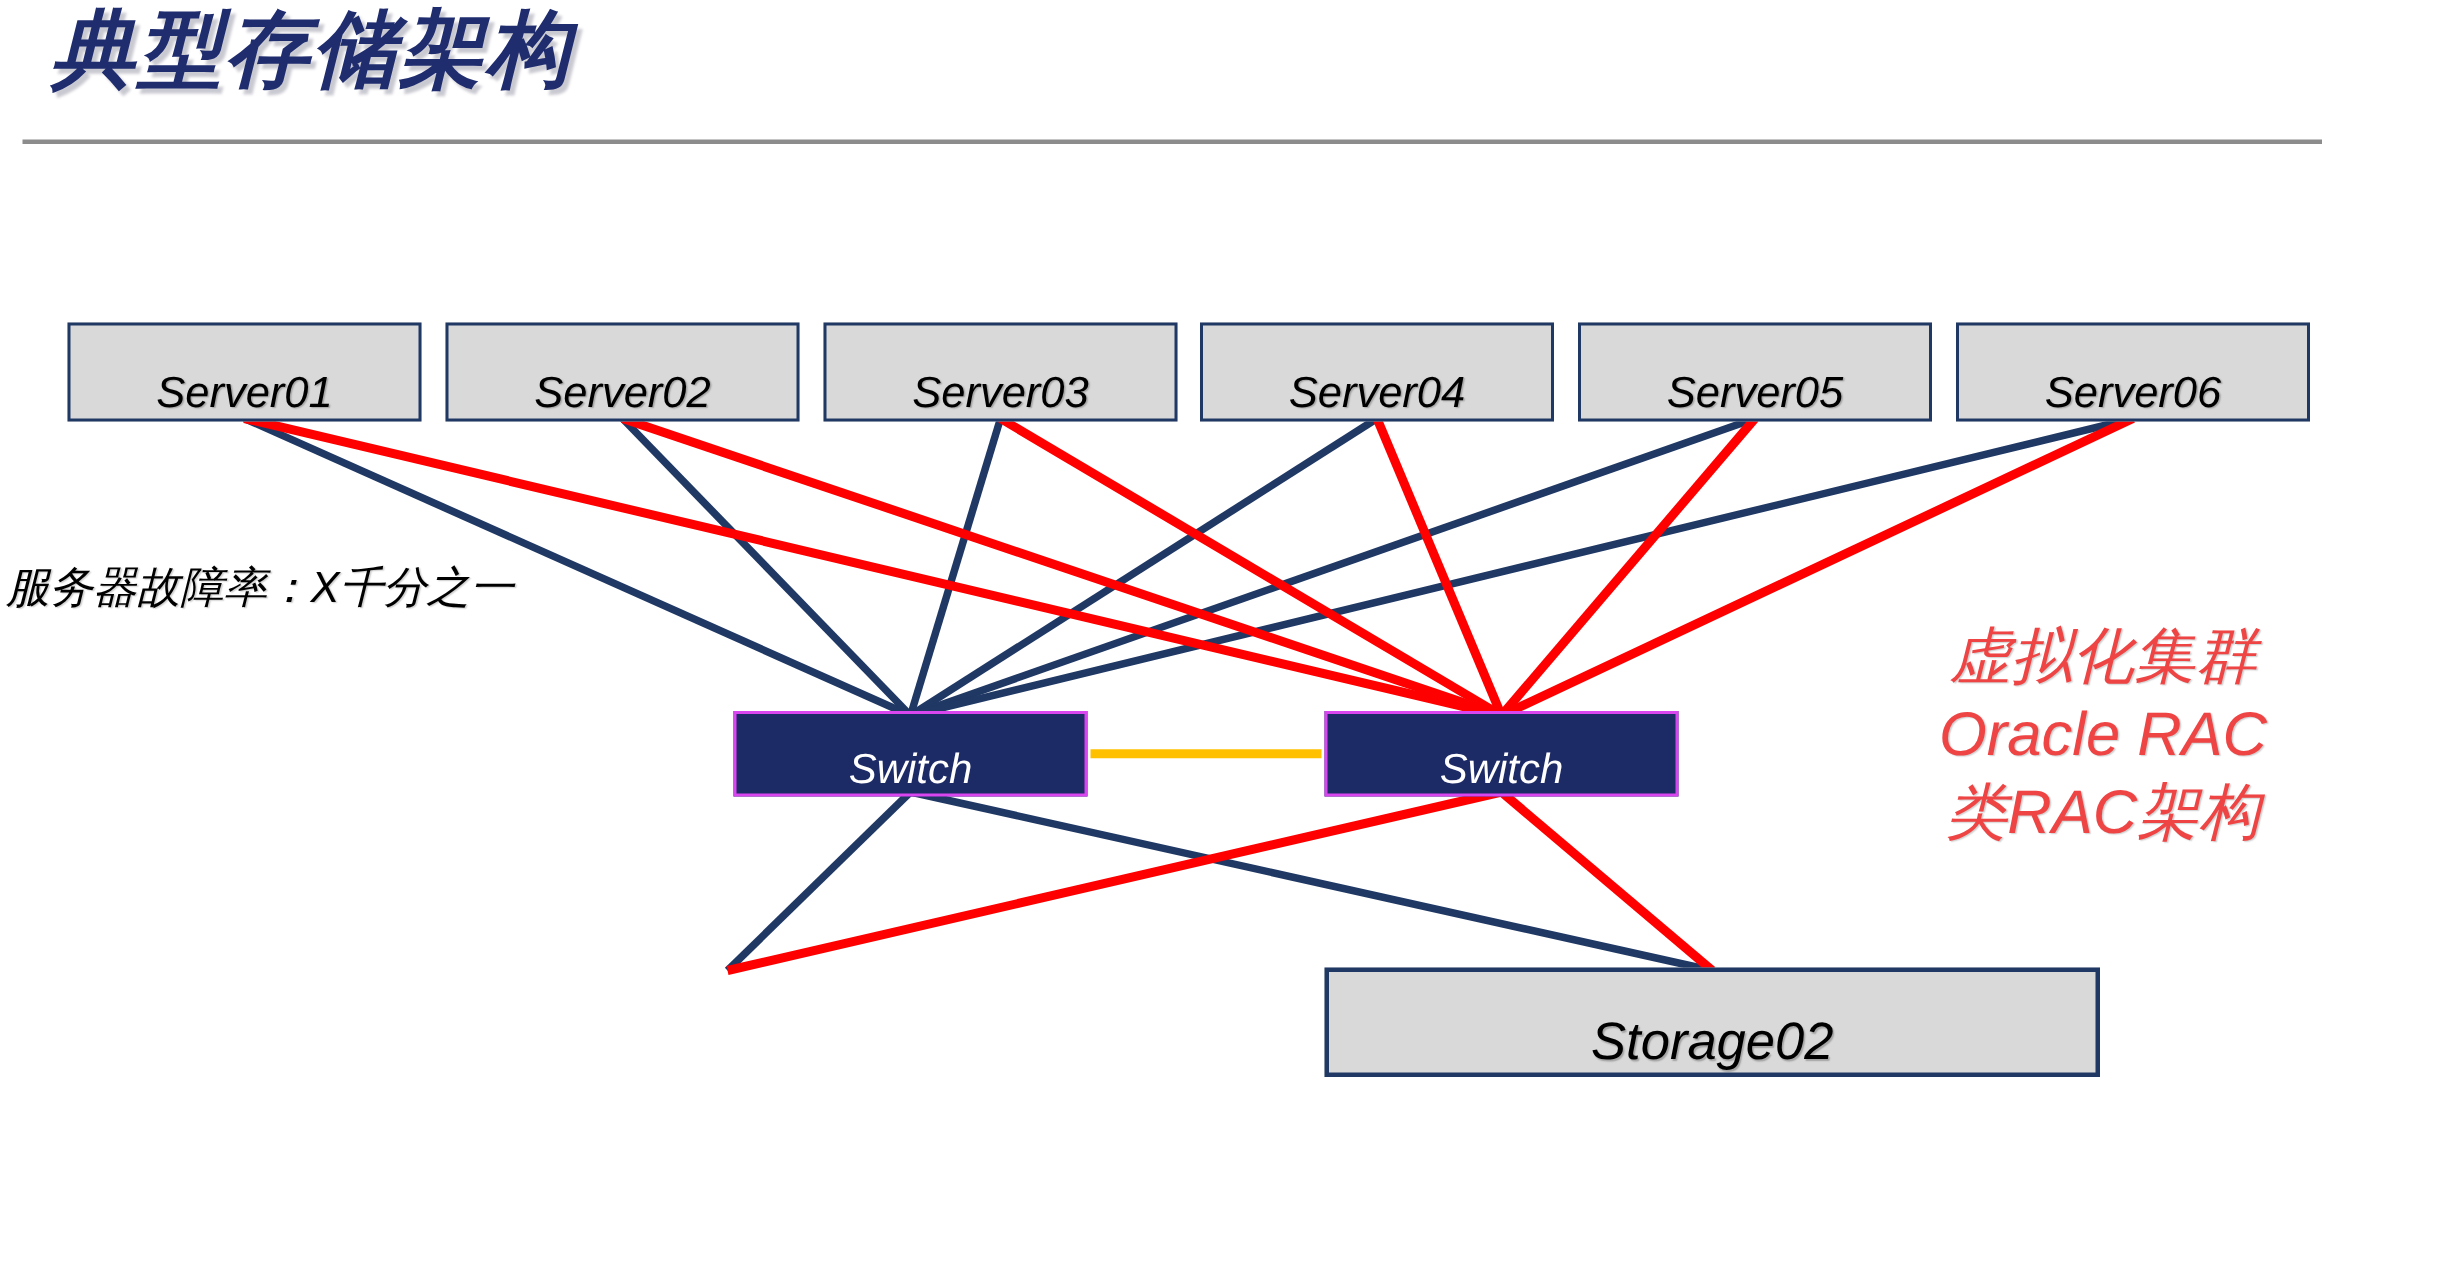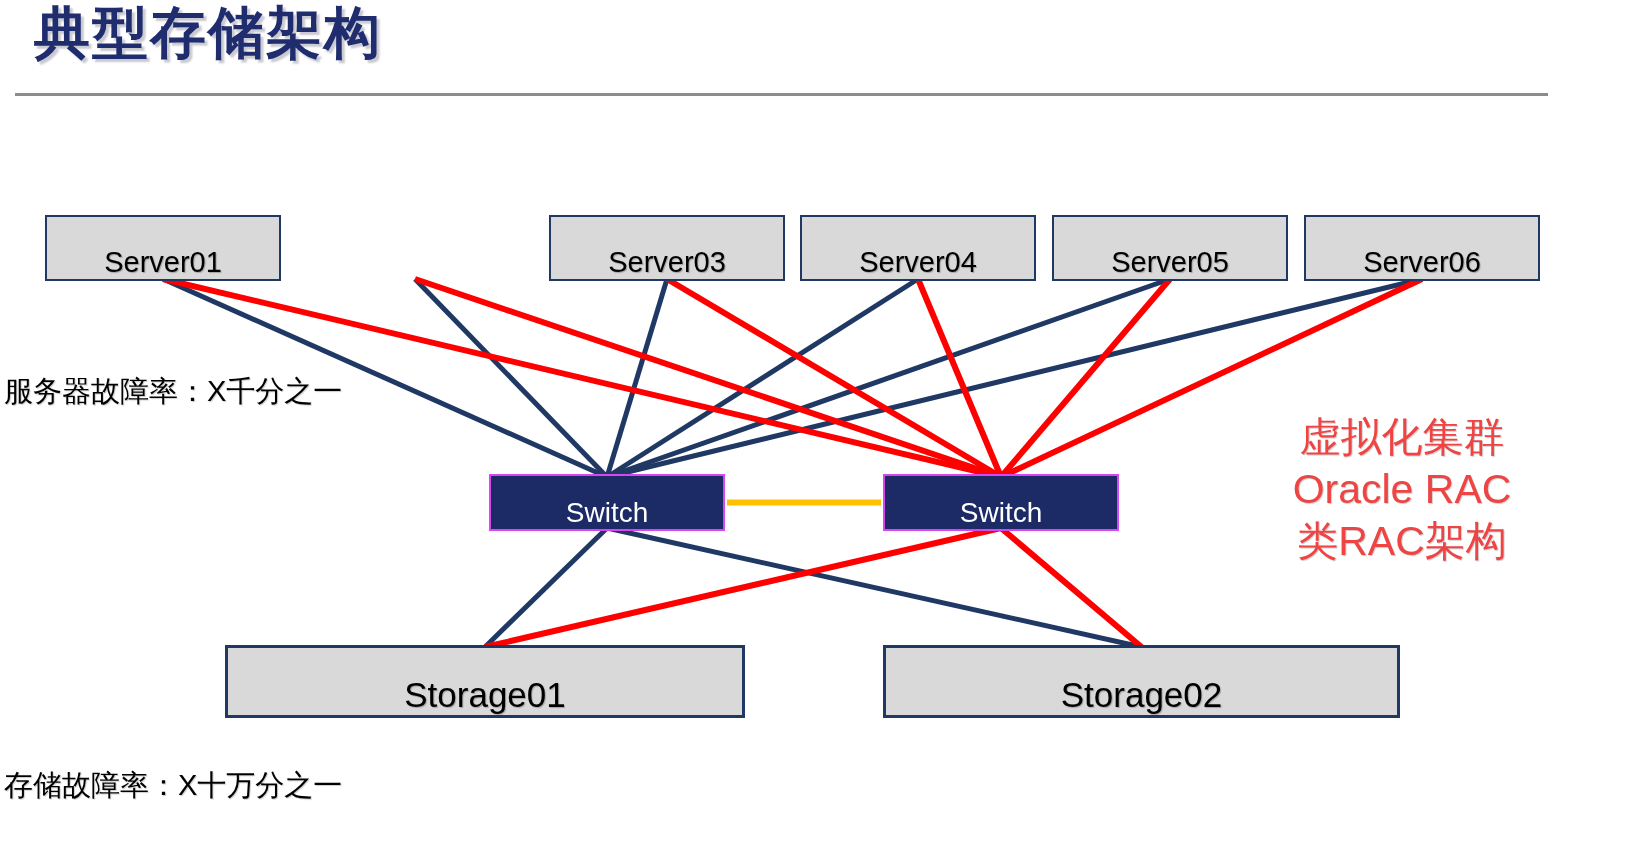--- a/index.html
+++ b/index.html
@@ -1,18 +1,18 @@
 <!DOCTYPE html>
 <html><head>
 <meta charset="utf-8">
 <style>
   html,body{margin:0;padding:0;background:#ffffff;}
   #canvas{
     position:relative;width:1632px;height:847px;overflow:hidden;
-    background:#ffffff;font-family:"Liberation Sans","DejaVu Sans",sans-serif;
+    background:#ffffff;font-family:"Liberation Sans","DejaVu Sans",sans-serif;font-style:italic;
   }
   #page-title{
     position:absolute;left:34px;top:-4px;margin:0;
     font-size:56px;font-weight:bold;color:#1f2c6e;letter-spacing:2px;
     text-shadow:3px 3px 2px #c9c9d1;
   }
   #title-divider{
     position:absolute;left:15px;top:93px;width:1533px;height:3px;background:#8c8c8c;
   }
   #wires{position:absolute;left:0;top:0;z-index:1;}
@@ -65,49 +65,48 @@
       <line x1="727" y1="502.5" x2="881" y2="502.5" stroke="#ffc000" stroke-width="6"></line>
       <line x1="607" y1="528" x2="485" y2="647" stroke="#1f3864" stroke-width="5"></line>
       <line x1="607" y1="528" x2="1141.5" y2="647" stroke="#1f3864" stroke-width="5"></line>
       <line x1="1001" y1="528" x2="485" y2="647" stroke="#fe0000" stroke-width="6"></line>
       <line x1="1001" y1="528" x2="1141.5" y2="647" stroke="#fe0000" stroke-width="6"></line>
     </svg>
 
   <div class="node server" style="left: 45px; top: 215px; width: 236px; height: 66px;">
     <span>Server01</span>
   </div>
+  <div class="node server" style="left: 297px; top: 215px; width: 236px; height: 66px;">
+    <span>Server02</span>
+  </div>
   <div class="node server" style="left: 549px; top: 215px; width: 236px; height: 66px;">
     <span>Server03</span>
   </div>
   <div class="node server" style="left: 800px; top: 215px; width: 236px; height: 66px;">
     <span>Server04</span>
   </div>
   <div class="node server" style="left: 1052px; top: 215px; width: 236px; height: 66px;">
     <span>Server05</span>
   </div>
   <div class="node server" style="left: 1304px; top: 215px; width: 236px; height: 66px;">
     <span>Server06</span>
   </div>
 
   <div class="node switch" style="left: 489px; top: 474px; width: 236px; height: 57px;">
     <span>Switch</span>
   </div>
   <div class="node switch" style="left: 883px; top: 474px; width: 236px; height: 57px;">
     <span>Switch</span>
   </div>
 
-  <div class="node storage" style="left: 225px; top: 645px; width: 520px; height: 73px;">
-    <span>Storage01</span>
-  </div>
   <div class="node storage" style="left: 883px; top: 645px; width: 517px; height: 73px;">
     <span>Storage02</span>
   </div>
 
   <div class="side-label" style="left:4px;top:372px;">服务器故障率：X千分之一</div>
 
-  <div class="side-label" style="left:4px;top:766px;">存储故障率：X十万分之一</div>
 
   <div id="cluster-note">
     <div>虚拟化集群</div>
     <div>Oracle RAC</div>
     <div>类RAC架构</div>
   </div>
 </div>
 
 </body></html>

